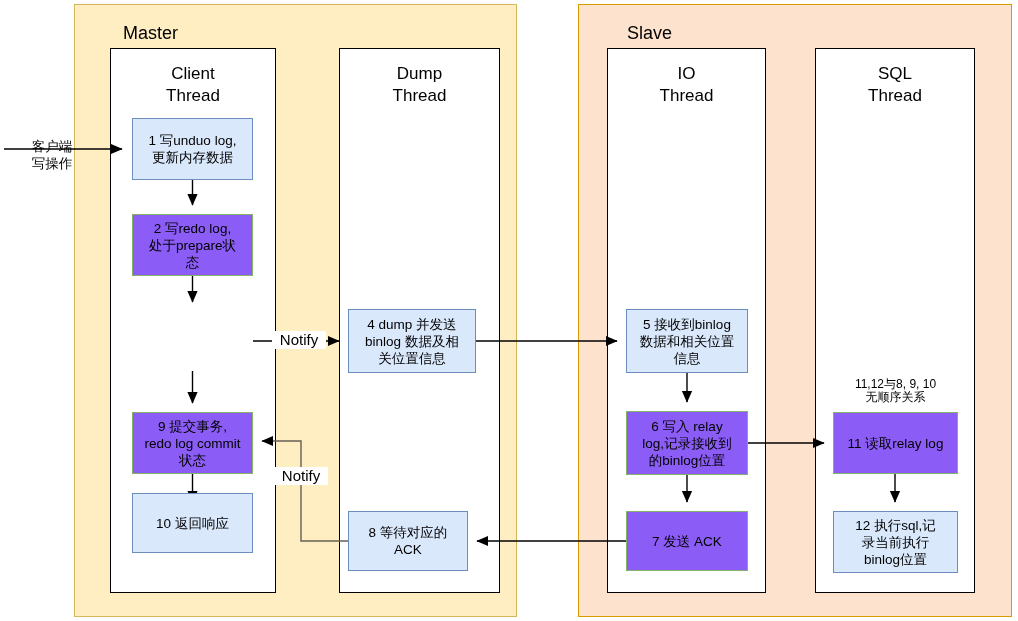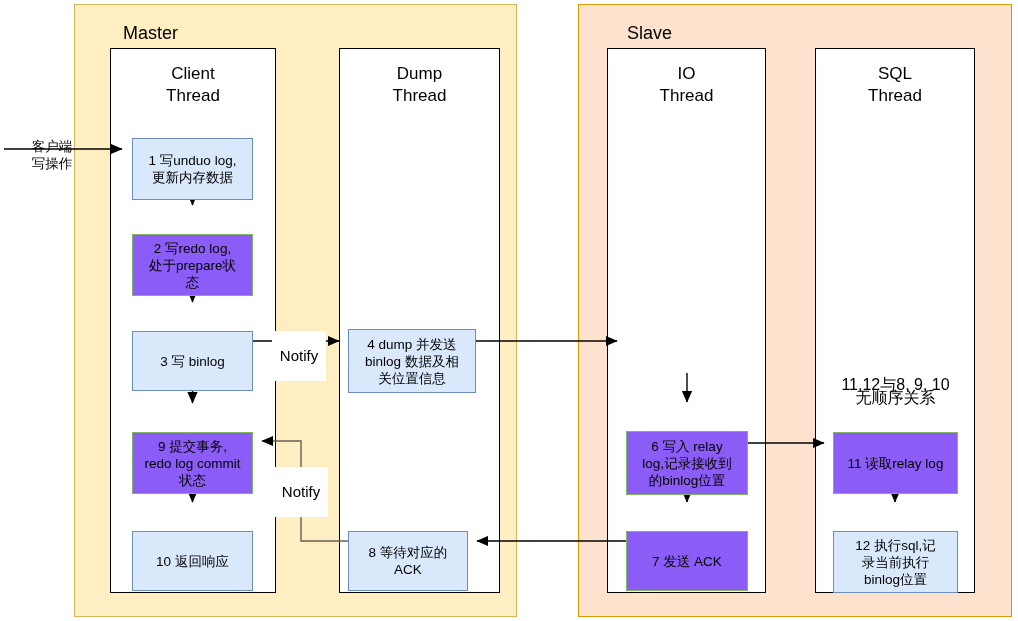--- a/index.html
+++ b/index.html
@@ -24,29 +24,29 @@
     position:absolute;left:0;right:0;top:14px;
     text-align:center;font-size:17px;line-height:22px;color:#000;
     white-space:pre-line;
   }
 
   
   .step{
     position:absolute;box-sizing:border-box;
     display:flex;align-items:center;justify-content:center;
     text-align:center;font-size:13.5px;line-height:17px;
-    color:#000;padding:2px 4px;white-space:pre-line;margin-top:20px;
+    color:#000;padding:2px 4px;white-space:pre-line;
   }
   .step.blue{background:#dae8fc;border:1px solid #6c8ebf;}
   .step.green{background:#8b5cf6;border:1px solid #82b366;}
 
   
   .lbl{position:absolute;font-size:13.5px;line-height:17px;color:#000;white-space:pre-line;text-align:center;}
-  .lbl.edge{background:#ffffff;padding:16px 1px;font-size:15px;line-height:18px;}
-  .lbl.note{font-size:16px;line-height:13px;}
+  .lbl.edge{background:#ffffff;padding:0 1px;font-size:15px;line-height:18px;}
+  .lbl.note{font-size:12px;line-height:13px;}
 
   
   #wires{position:absolute;left:0;top:0;width:1018px;height:621px;pointer-events:none;}
 </style>
 </head>
 <body>
 
 <div id="stage">
 
   <div class="zone" id="zone-master" style="left: 74px; top: 4px; width: 443px; height: 613px; background: rgb(255, 238, 194); border-color: rgb(214, 182, 86);">
@@ -112,30 +112,32 @@
     <g stroke="#666056" stroke-width="1.4" fill="none">
       <path d="M348,541 L301,541 L301,441 L262,441" marker-end="url(#ahn)"></path>
     </g>
   </svg>
 
   <div class="step blue" id="step-1" style="left: 132px; top: 118px; width: 121px; height: 62px;">1 写unduo log,
 更新内存数据</div>
   <div class="step green" id="step-2" style="left: 132px; top: 214px; width: 121px; height: 62px;">2 写redo log,
 处于prepare状
 态</div>
-  <div class="step blue" id="step-3" style="left: 132px; top: 311px; width: 121px; height: 60px;">3 写 binlog</div>
   <div class="step green" id="step-9" style="left: 132px; top: 412px; width: 121px; height: 62px;">9 提交事务,
 redo log commit
 状态</div>
-  <div class="step blue" id="step-10" style="left: 132px; top: 511px; width: 121px; height: 60px;">10 返回响应</div>
+  <div class="step blue" id="step-10" style="left: 132px; top: 493px; width: 121px; height: 60px;">10 返回响应</div>
   <div class="step blue" id="step-4" style="left: 348px; top: 309px; width: 128px; height: 64px;">4 dump 并发送
 binlog 数据及相
 关位置信息</div>
   <div class="step blue" id="step-8" style="left: 348px; top: 511px; width: 120px; height: 60px;">8 等待对应的
 ACK</div>
+  <div class="step blue" id="step-5" style="left: 626px; top: 309px; width: 122px; height: 64px;">5 接收到binlog
+数据和相关位置
+信息</div>
   <div class="step green" id="step-6" style="left: 626px; top: 411px; width: 122px; height: 64px;">6 写入 relay
 log,记录接收到
 的binlog位置</div>
   <div class="step green" id="step-7" style="left: 626px; top: 511px; width: 122px; height: 60px;">7 发送 ACK</div>
   <div class="step green" id="step-11" style="left: 833px; top: 412px; width: 125px; height: 62px;">11 读取relay log</div>
   <div class="step blue" id="step-12" style="left: 833px; top: 511px; width: 125px; height: 62px;">12 执行sql,记
 录当前执行
 binlog位置</div>
 
   <div class="lbl" id="lbl-client-write" style="left: 12px; top: 101px; width: 80px; margin-top: 37px;">客户端

